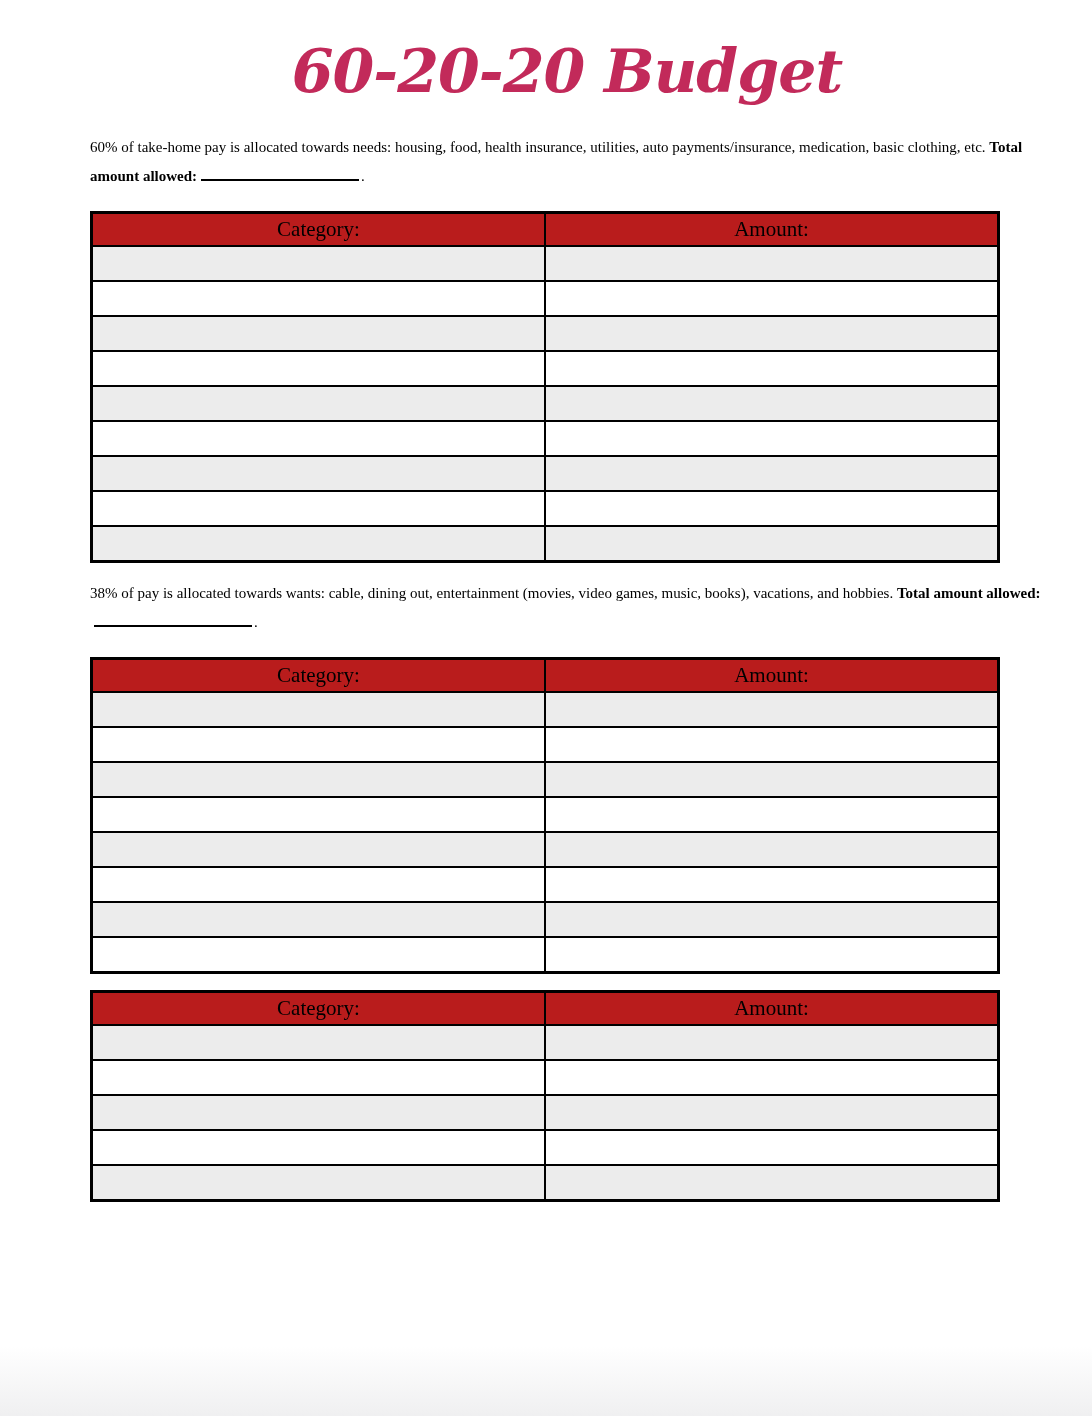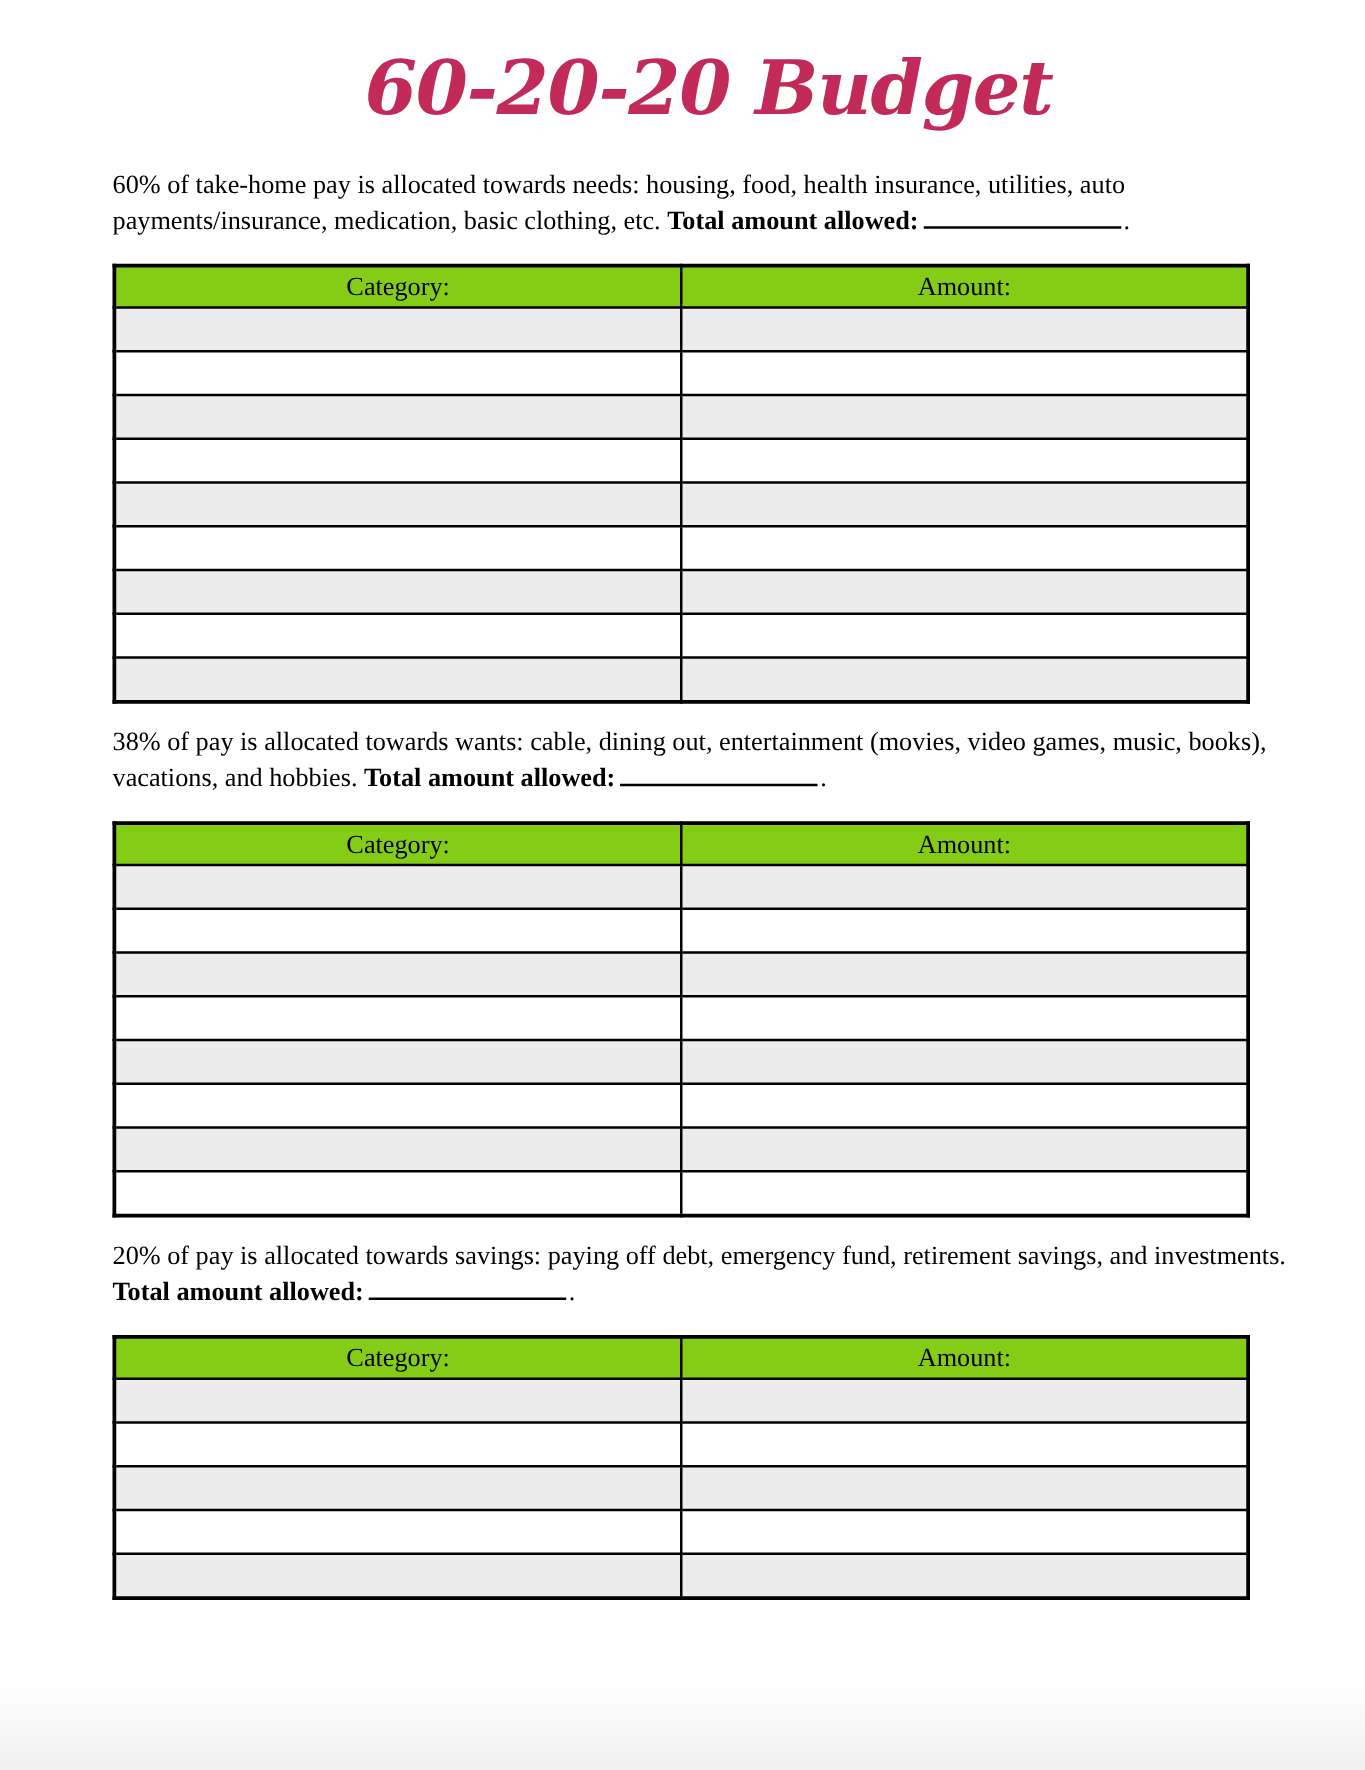--- a/index.html
+++ b/index.html
@@ -24,21 +24,21 @@
     font-family: "DejaVu Serif", serif;
     font-style: italic;
     font-weight: bold;
     font-size: 60px;
     letter-spacing: -1px;
     text-align: center;
     margin: 34px 0 24px 0;
     line-height: 1.25;
   }
   .section-desc {
-    font-size: 21px;
+    font-size: 15px;
     line-height: 28.5px;
     margin: 0 0 21px 0;
     text-align: left;
   }
   .section-desc .total-label {
     font-weight: bold;
   }
   .blank-line {
     display: inline-block;
     width: 158px;
@@ -53,21 +53,21 @@
     table-layout: fixed;
     margin: 0 0 16px 0;
   }
   table.budget-table th {
     border: 2px solid #000000;
     height: 31px;
     font-size: 21px;
     font-weight: normal;
     text-align: center;
     vertical-align: middle;
-    background: #84cc16;
+    background: #b91c1c;
     padding: 0;
   }
   table.budget-table td {
     border: 2px solid #000000;
     height: 33px;
     padding: 0 6px;
     font-size: 20px;
   }
   table.budget-table tbody tr:nth-child(odd) td {
     background: #ececec;
@@ -190,21 +190,20 @@
           </tr>
           <tr>
             <td></td>
             <td></td>
           </tr>
         </tbody>
     </table>
   </section>
 
   <section>
-    <p class="section-desc"><span>20% of pay is allocated towards savings: paying off debt, emergency fund, retirement savings, and investments. </span><span class="total-label">Total amount allowed:</span><span class="blank-line"></span><span>.</span></p>
     <table class="budget-table">
       <colgroup>
           <col style="width:50%">
           <col style="width:50%">
         </colgroup>
       <thead>
         <tr>
           <th>Category:</th>
           <th>Amount:</th>
         </tr>

